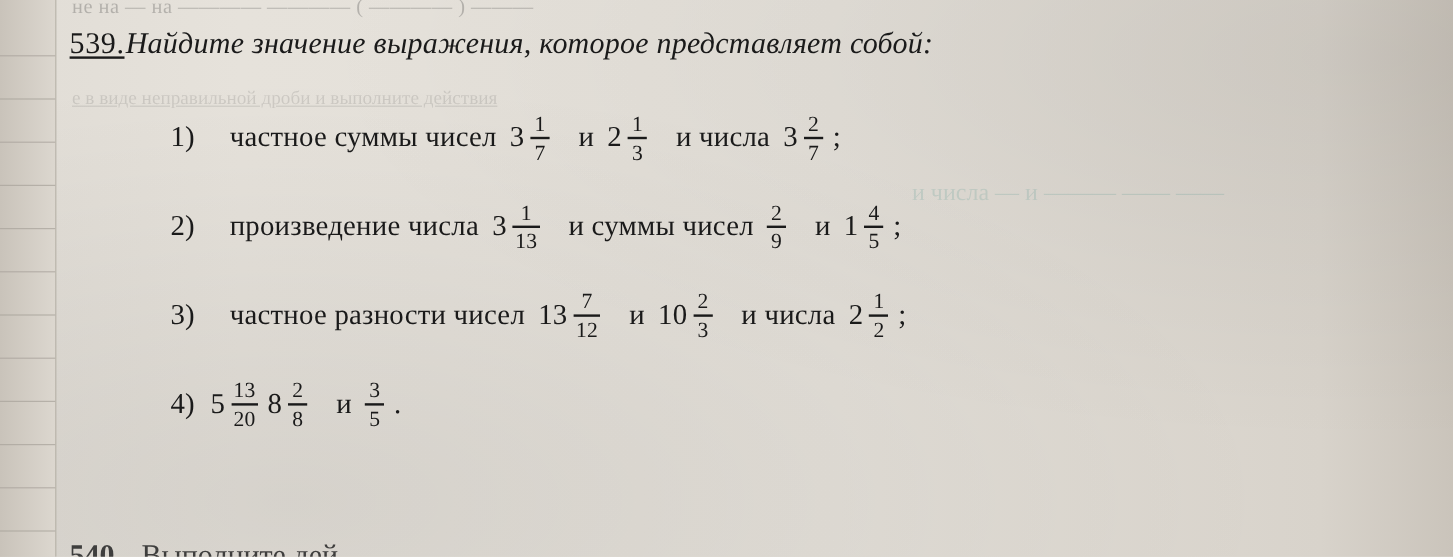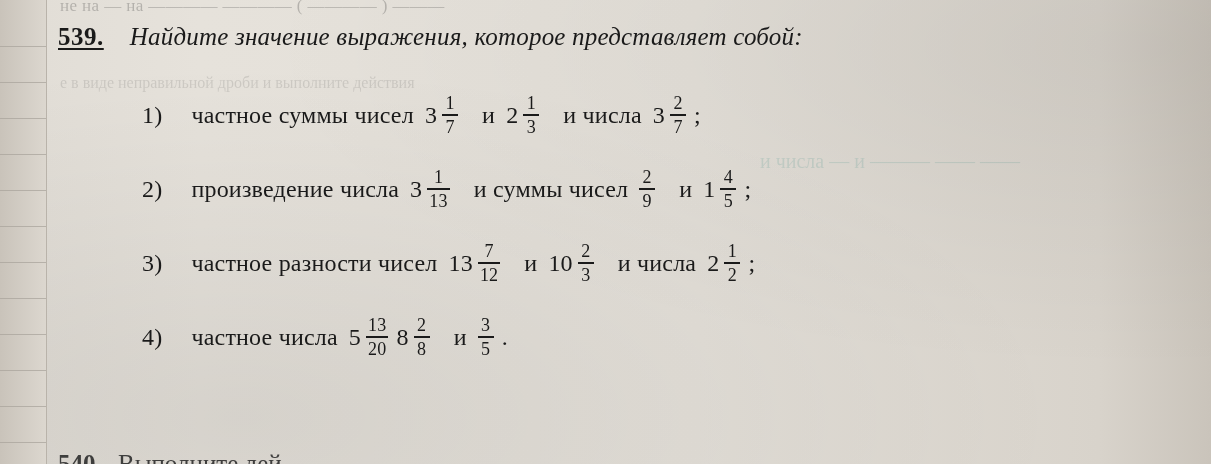--- a/index.html
+++ b/index.html
@@ -70,20 +70,21 @@
     position: absolute;
     left: 60px;
     top: 74px;
     right: 40px;
     height: 20px;
     opacity: .14;
     font-size: 16px;
     color: #3a3a3a;
     white-space: nowrap;
     overflow: hidden;
+    text-decoration: underline;
   }
   .ghost-mid2 {
     position: absolute;
     left: 760px;
     top: 150px;
     width: 430px;
     opacity: .13;
     font-size: 20px;
     color: #0f766e;
     white-space: nowrap;
@@ -98,24 +99,24 @@
   }
 
   .head-line {
     display: flex;
     align-items: baseline;
     font-size: 25px;
     line-height: 30px;
     white-space: nowrap;
   }
   .ex-number {
-    font-weight: bold;
+    font-weight: normal;
     text-decoration: underline;
     text-underline-offset: 3px;
-    margin-right: 26px;
+    margin-right: 1px;
     letter-spacing: .5px;
   }
   .head-text {
     font-size: 25px;
     letter-spacing: .2px;
     font-style: italic;
   }
 
   .items {
     margin-top: 26px;
@@ -316,21 +317,20 @@
           <span class="frac">
             <span class="num">1</span>
             <span class="bar"></span>
             <span class="den">2</span>
           </span>
         </span>
         <span class="punc">;</span>
       </div>
       <div class="item">
         <span class="marker">4)</span>
-        <span class="txt">частное числа</span>
         <span class="mixnum">
           <span class="whole">5</span>
           <span class="frac">
             <span class="num">13</span>
             <span class="bar"></span>
             <span class="den">20</span>
           </span>
         </span>
         <span class="mixnum">
           <span class="whole">8</span>

